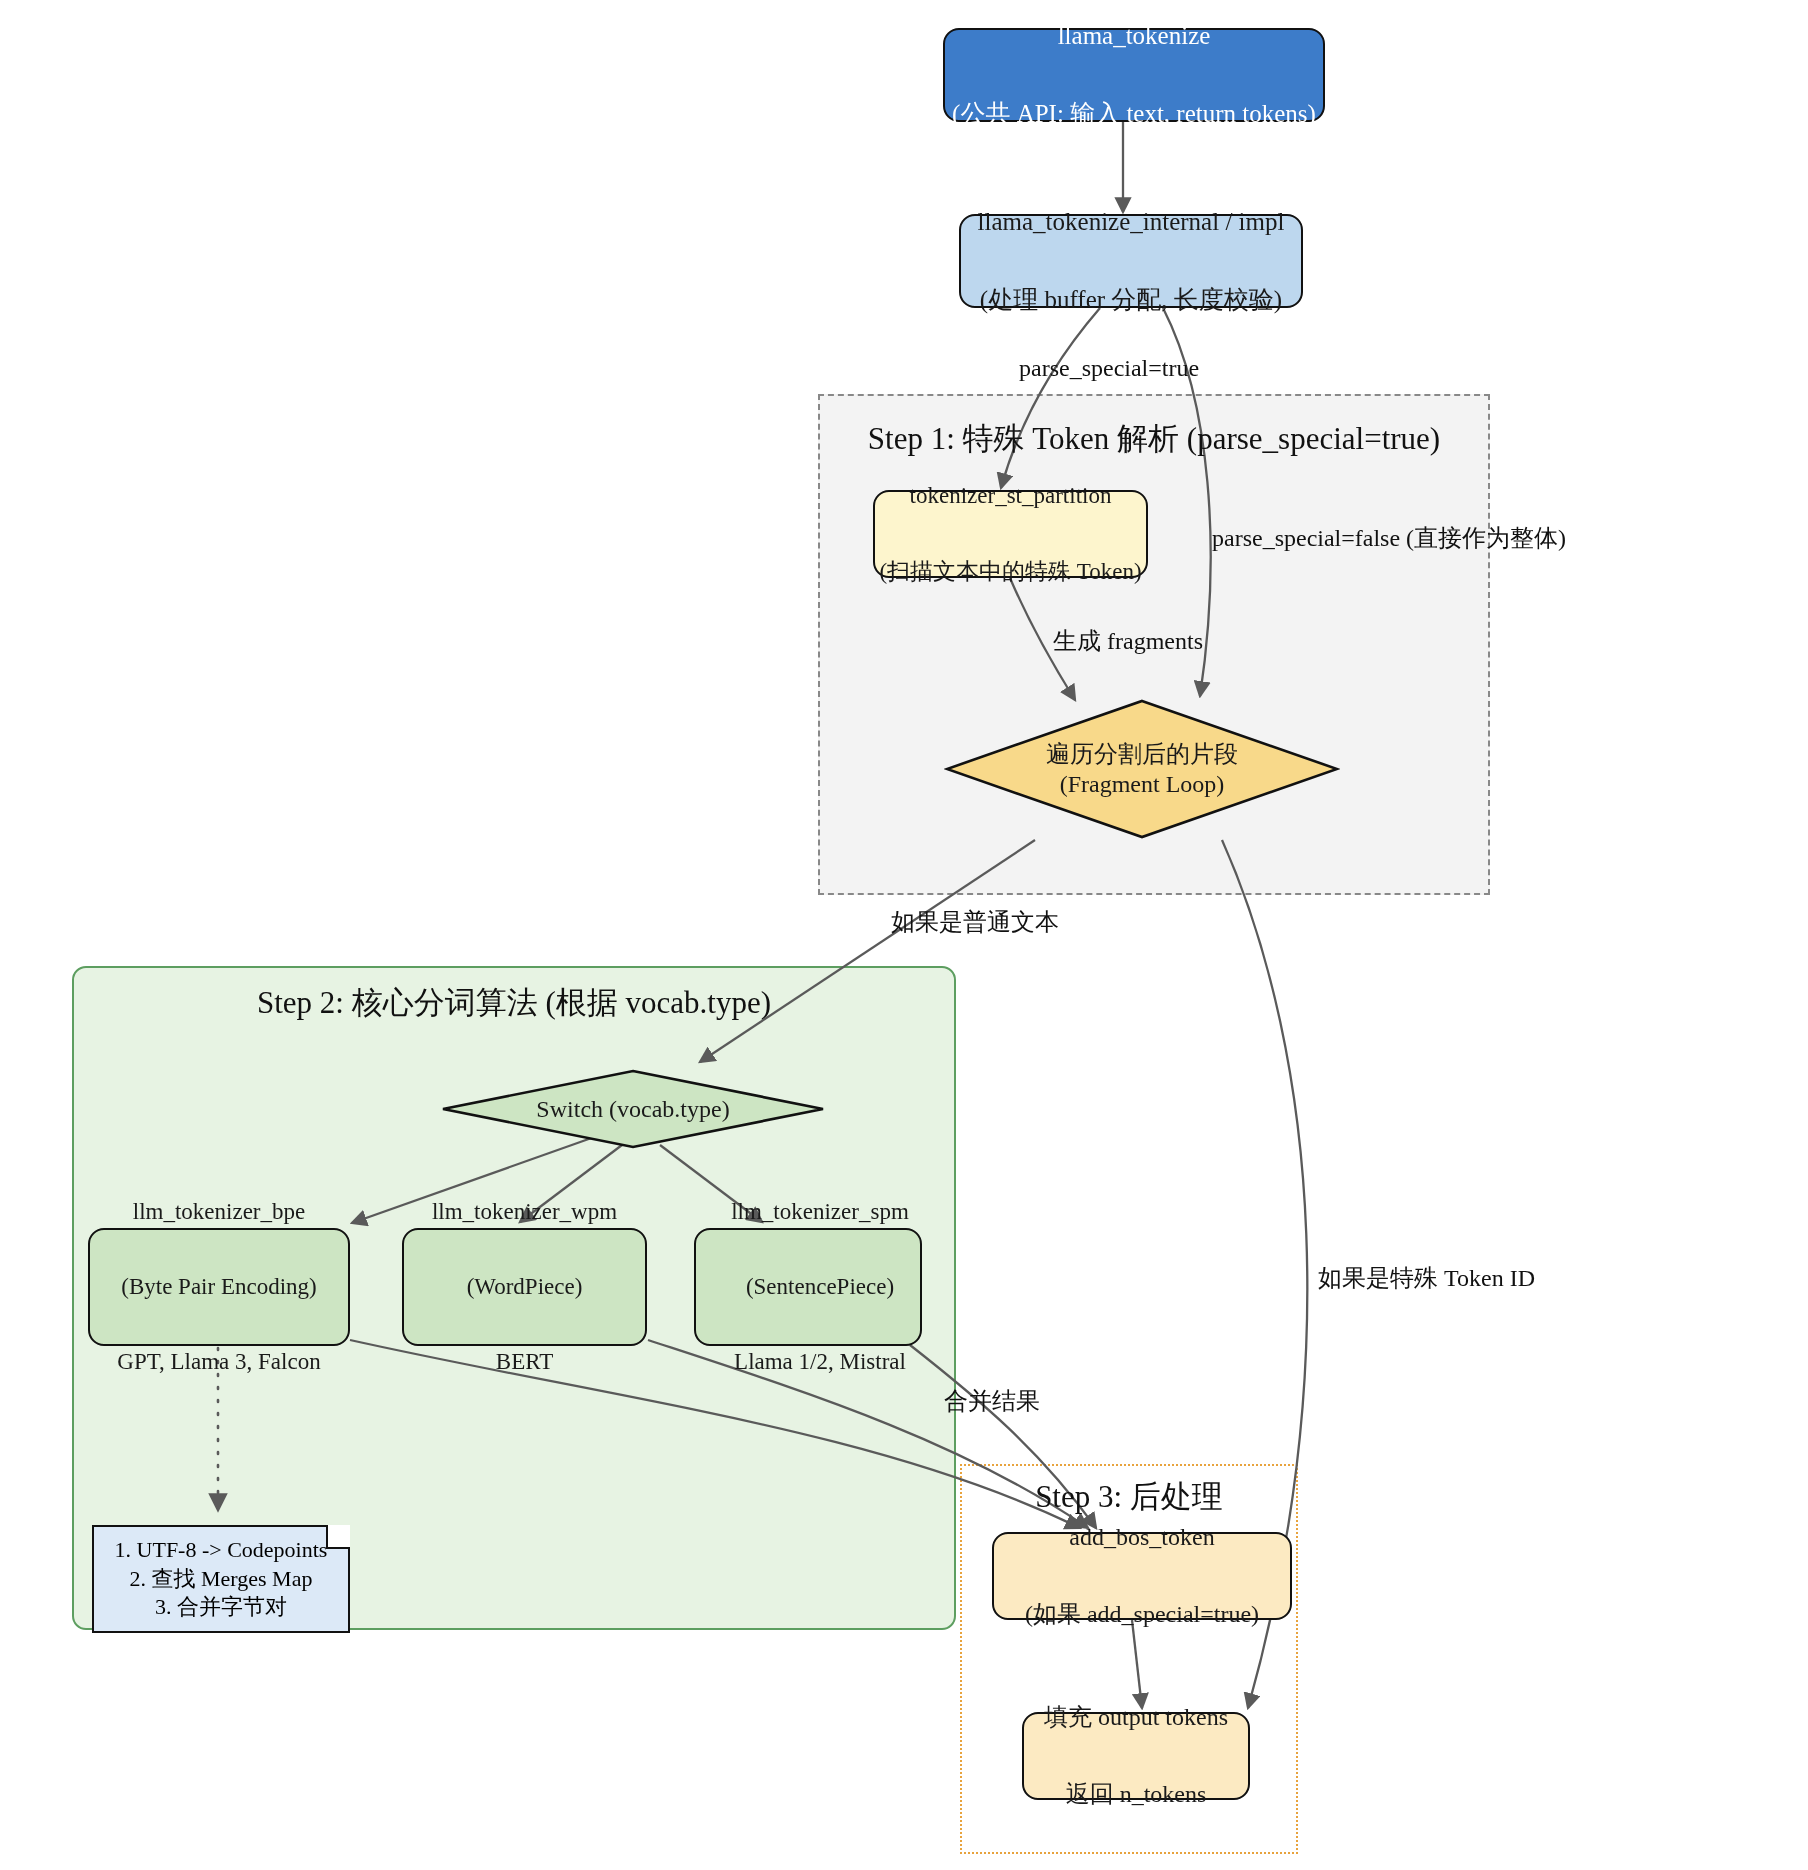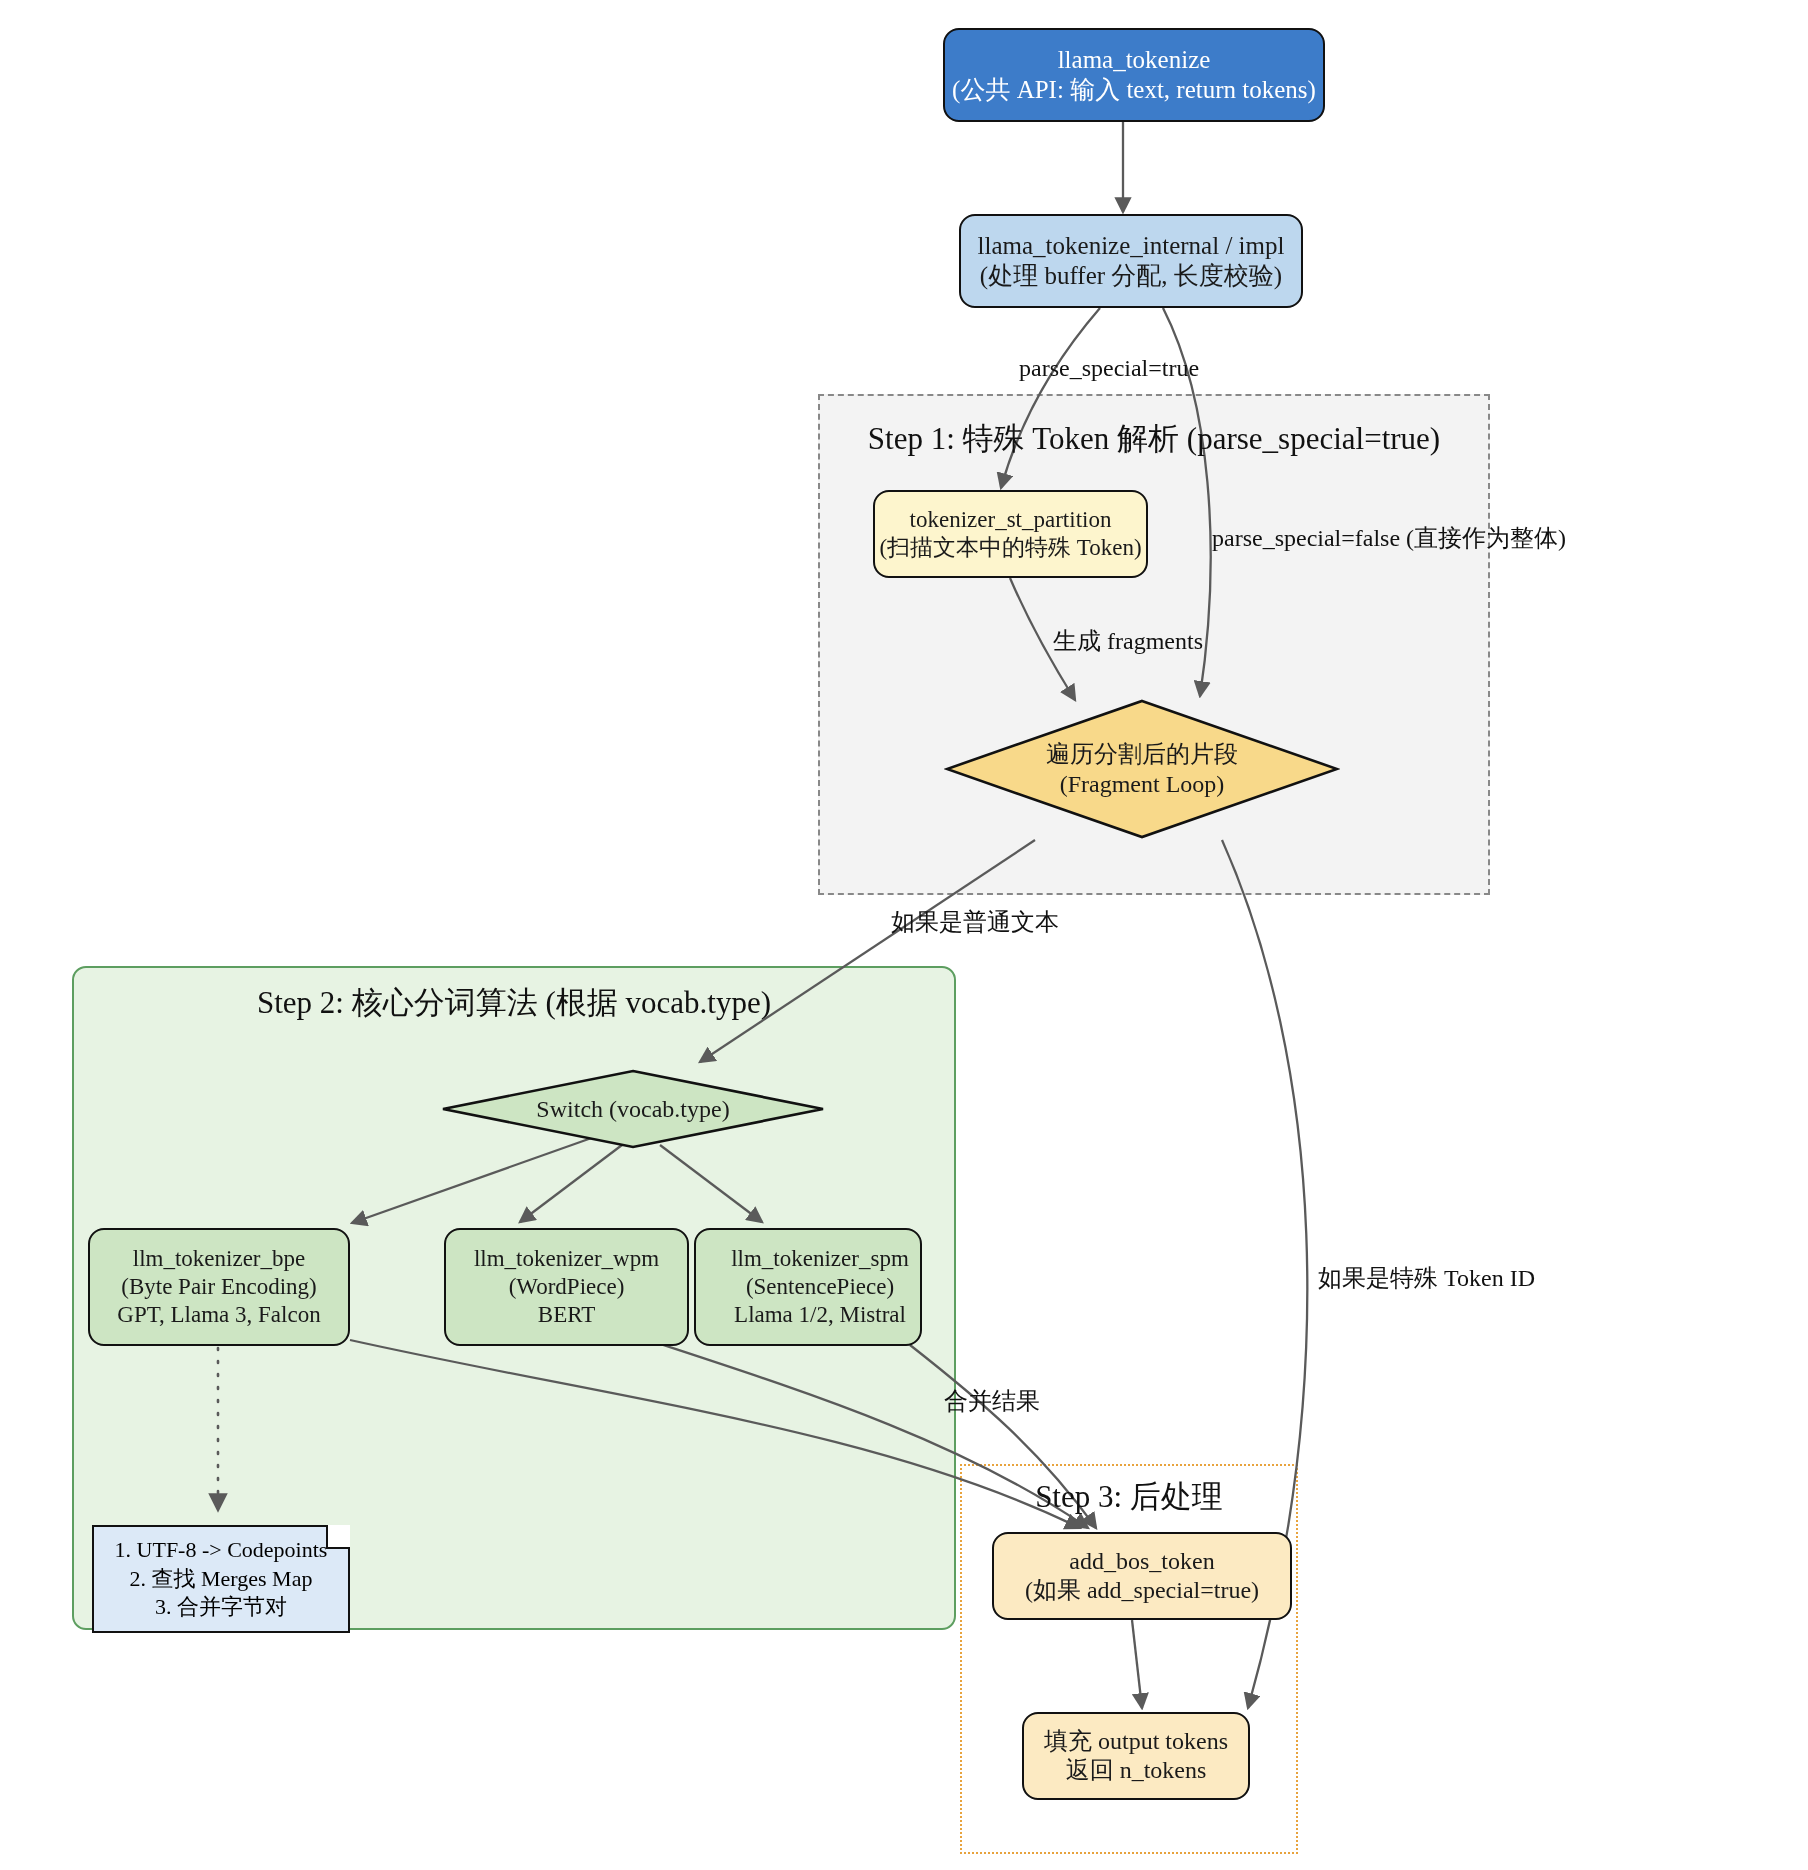--- a/index.html
+++ b/index.html
@@ -3,21 +3,21 @@
 <meta charset="utf-8">
 <style>
   html,body{margin:0;padding:0;background:#ffffff;}
   #root{position:relative;width:1808px;height:1870px;background:#ffffff;
         font-family:"Liberation Serif","DejaVu Serif",serif;overflow:hidden;}
   svg.layer{position:absolute;left:0;top:0;width:1808px;height:1870px;pointer-events:none;}
   .node{position:absolute;box-sizing:border-box;display:flex;flex-direction:column;
         align-items:center;justify-content:center;text-align:center;
         border:2.4px solid #111111;line-height:1.22;}
   .node .ln{display:block;white-space:nowrap;}
-  .rnode{border-radius:16px;}
+  .rnode{border-radius:16px;gap:47px;}
   .sub{position:absolute;box-sizing:border-box;}
   .sub-title{position:absolute;white-space:nowrap;text-align:center;color:#111;}
   .elabel{position:absolute;white-space:nowrap;color:#111111;
           font-family:"Liberation Serif","DejaVu Serif",serif;}
   
   .n-blue{background:#3d7cc9;color:#ffffff;}
   .n-lblue{background:#bdd7ee;color:#1a1a1a;}
   .n-yellow{background:#fdf5cd;color:#1a1a1a;}
   .n-green{background:#cde5c3;color:#1a1a1a;}
   .n-peach{background:#fceac2;color:#1a1a1a;}
@@ -126,21 +126,21 @@
       <span class="ln">Switch (vocab.type)</span>
     </div>
   </div>
 
   <div class="node rnode n-green" style="left:88px;top:1228px;width:262px;height:118px;font-size:23px;">
     <span class="ln">llm_tokenizer_bpe</span>
     <span class="ln">(Byte Pair Encoding)</span>
     <span class="ln">GPT, Llama 3, Falcon</span>
   </div>
 
-  <div class="node rnode n-green" style="left:402px;top:1228px;width:245px;height:118px;font-size:23px;margin-left:42px;">
+  <div class="node rnode n-green" style="left:402px;top:1228px;width:245px;height:118px;font-size:23px;">
     <span class="ln">llm_tokenizer_wpm</span>
     <span class="ln">(WordPiece)</span>
     <span class="ln">BERT</span>
   </div>
 
   <div class="node rnode n-green" style="left:694px;top:1228px;width:228px;height:118px;font-size:23px;padding-left:24px;">
     <span class="ln">llm_tokenizer_spm</span>
     <span class="ln">(SentencePiece)</span>
     <span class="ln">Llama 1/2, Mistral</span>
   </div>

